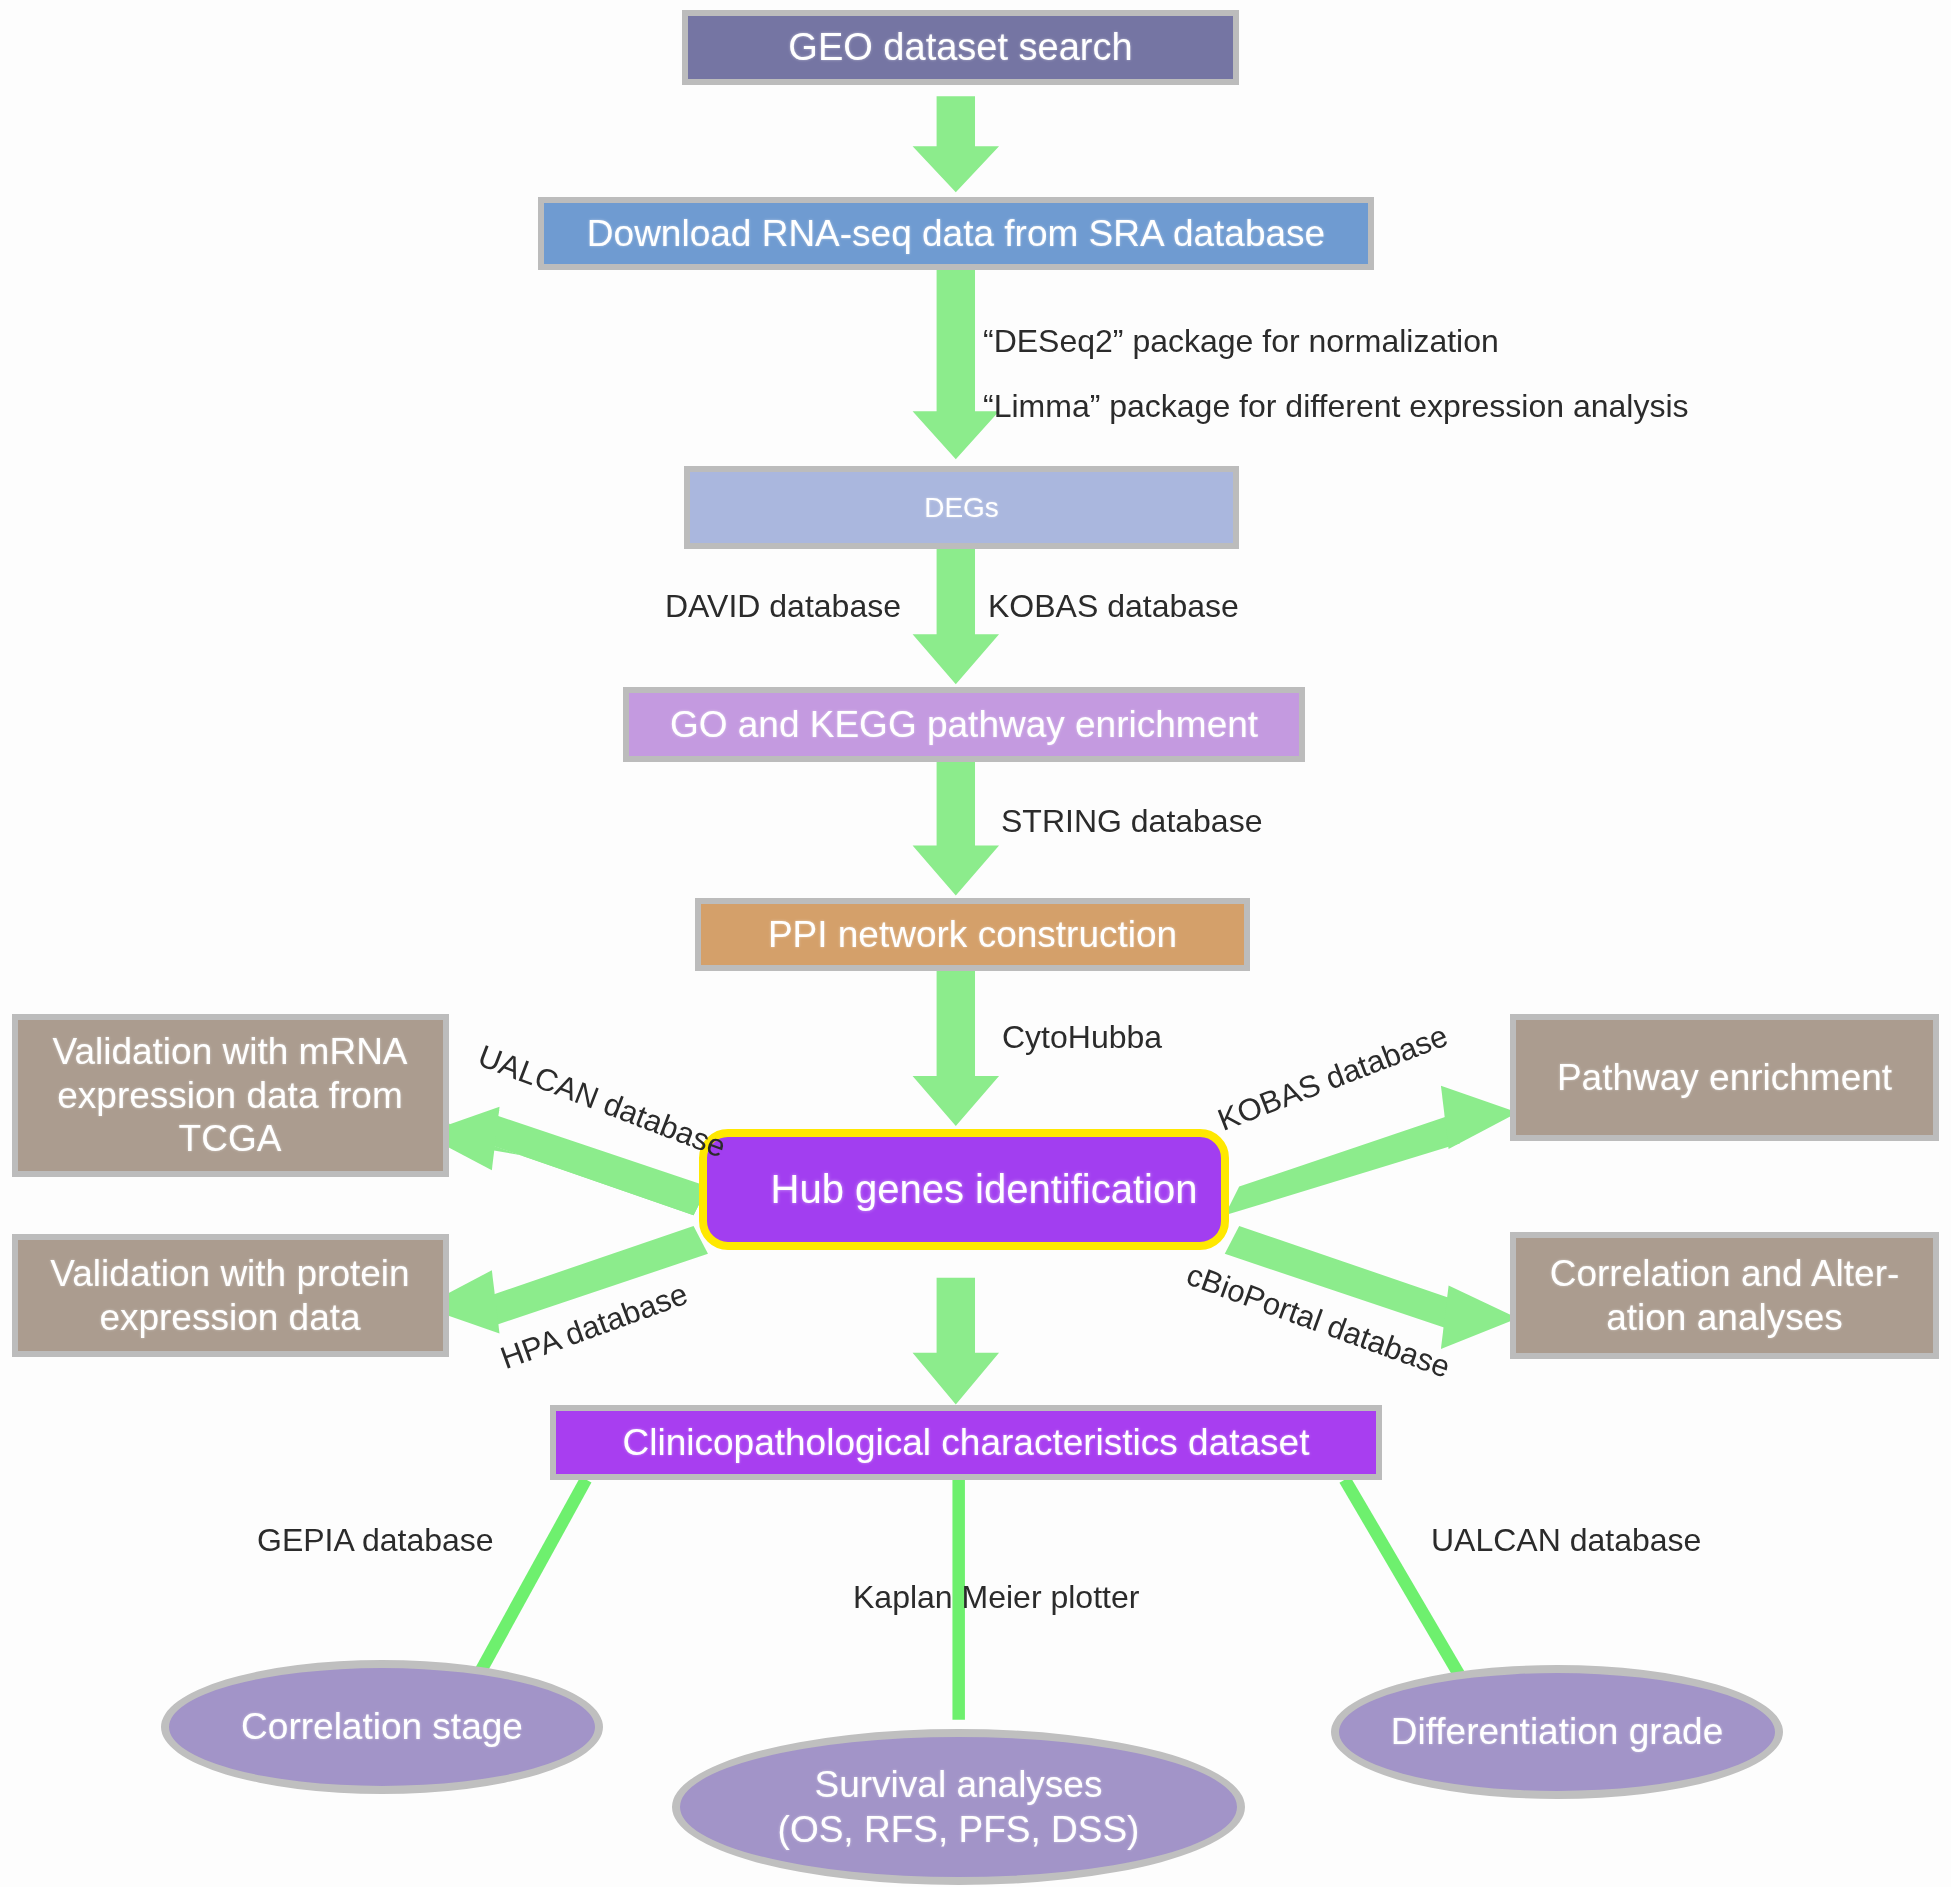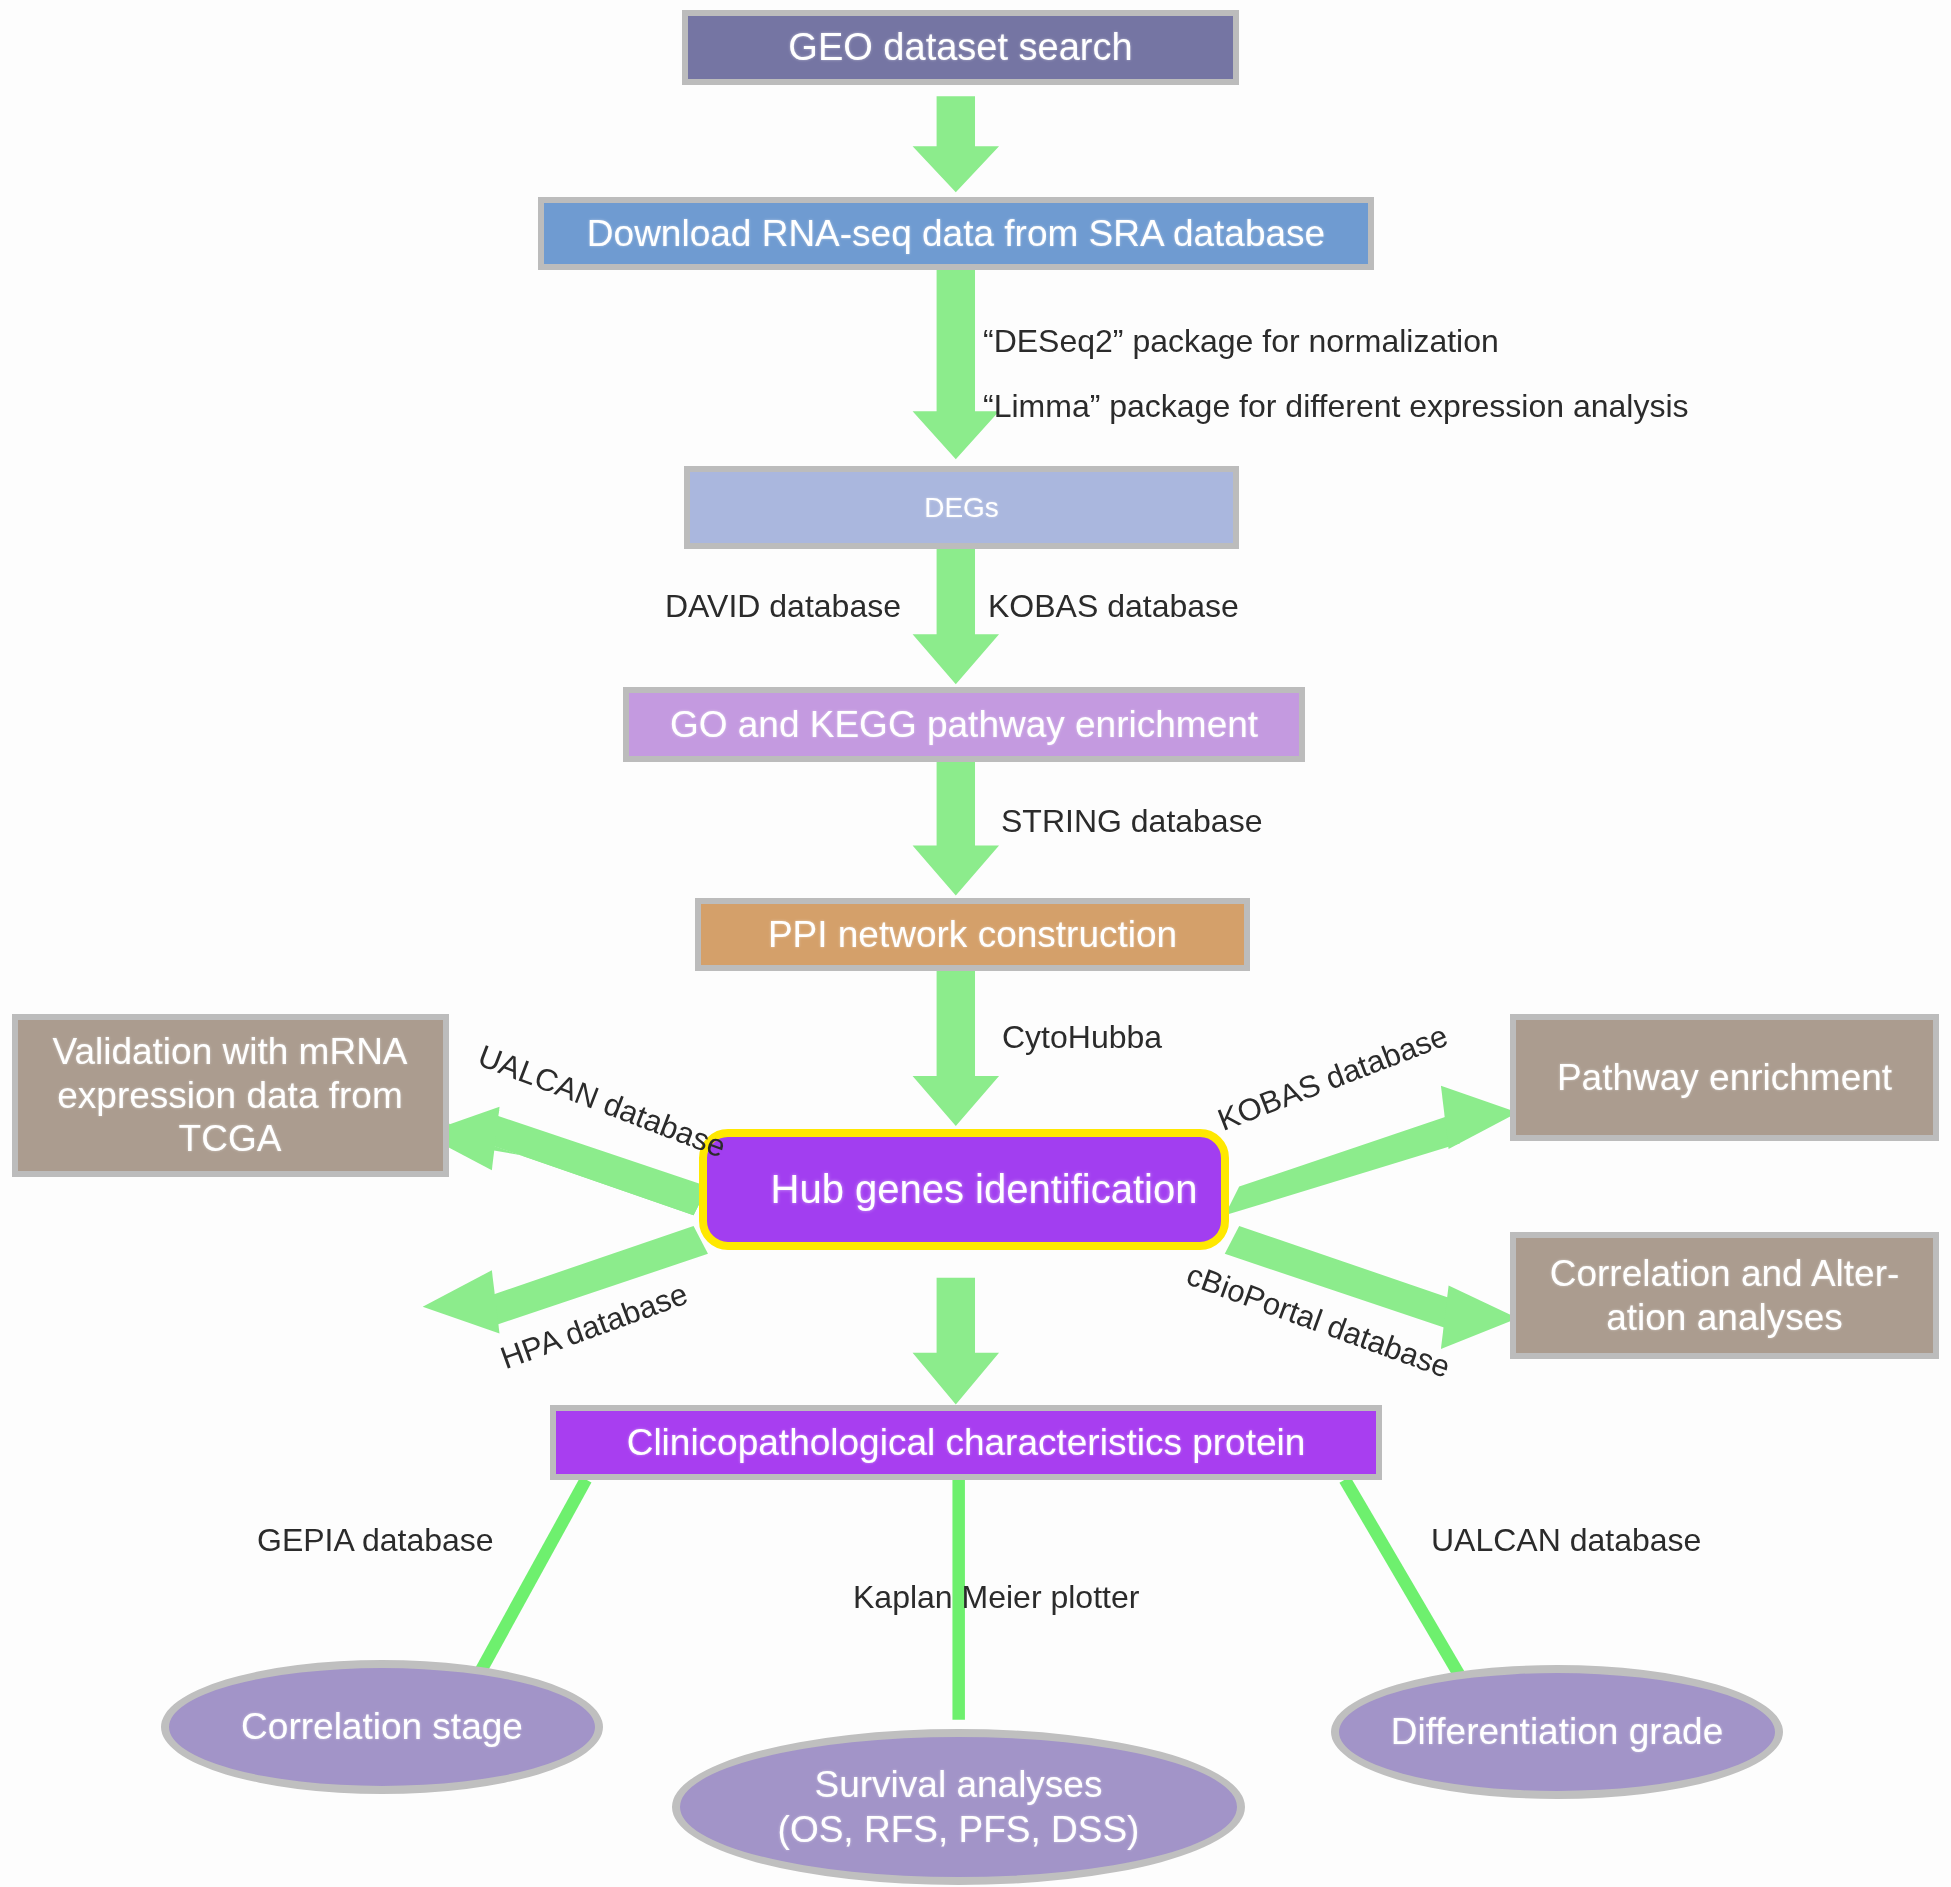--- a/index.html
+++ b/index.html
@@ -159,32 +159,35 @@
   </div>
 
   <div class="hub" style="left:699px;top:1129px;width:530px;height:121px;font-size:40px;">
     <span>Hub genes identification</span>
   </div>
 
   <div class="node c-taupe" style="left:11.5px;top:1014px;width:437px;height:163px;font-size:37px;">
     <span>Validation with mRNA expression data from TCGA</span>
   </div>
 
+  <div class="node c-taupe" style="left:11.5px;top:1234px;width:437px;height:123px;font-size:37px;">
+    <span>Validation with protein expression data</span>
+  </div>
 
   <div class="node c-taupe" style="left:1510px;top:1014px;width:429px;height:127px;font-size:37px;">
     <span>Pathway enrichment</span>
   </div>
 
   <div class="node c-taupe" style="left:1510px;top:1232px;width:429px;height:127px;font-size:37px;white-space:pre-line;">
     <span style="white-space:pre-line;">Correlation and Alter-
 ation analyses</span>
   </div>
 
   <div class="node c-clinico" style="left:550px;top:1405px;width:832px;height:75px;font-size:37px;">
-    <span>Clinicopathological characteristics protein</span>
+    <span>Clinicopathological characteristics dataset</span>
   </div>
 
   <div class="ellipse" style="left:161px;top:1660px;width:442px;height:134px;font-size:37px;">
     <span>Correlation stage</span>
   </div>
 
   <div class="ellipse" style="left:672px;top:1729px;width:573px;height:156px;font-size:37px;white-space:pre-line;">
     <span style="white-space:pre-line;">Survival analyses
 (OS, RFS, PFS, DSS)</span>
   </div>

